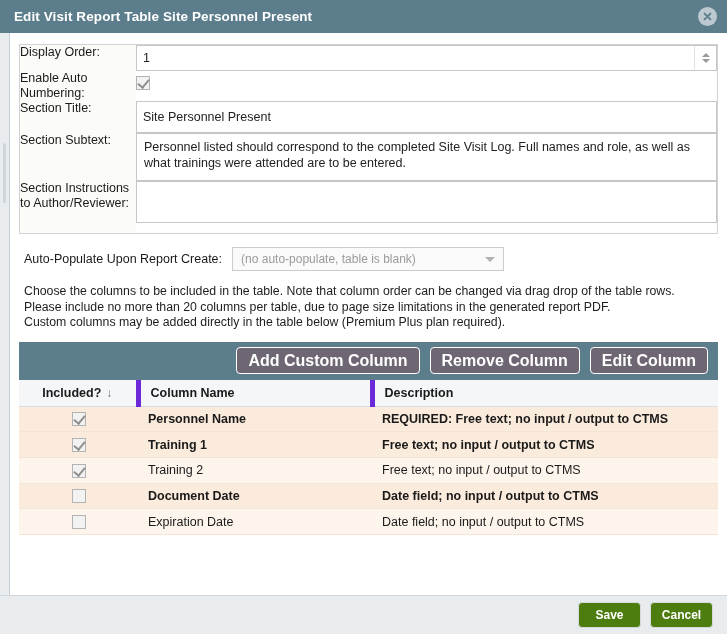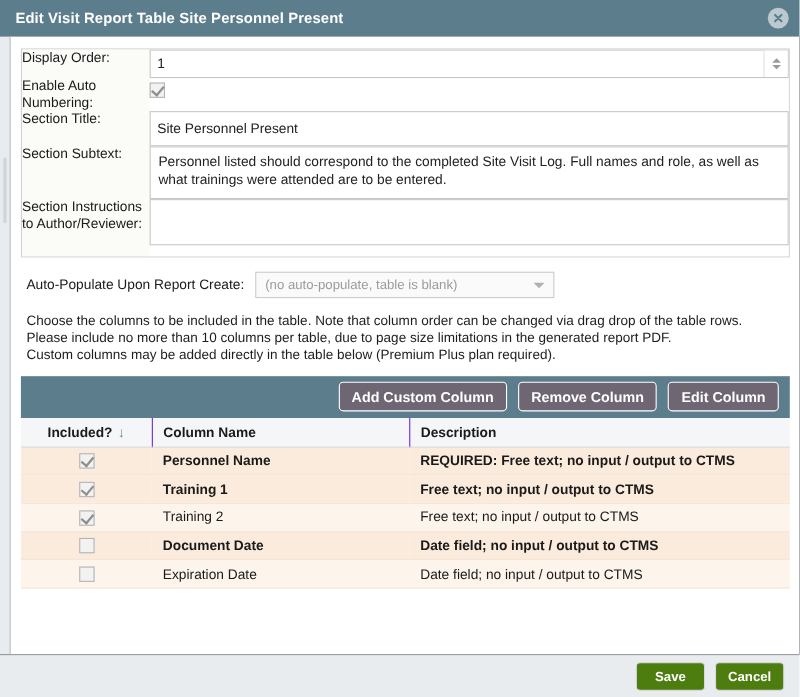--- a/index.html
+++ b/index.html
@@ -38,21 +38,21 @@
     background: #bcc9d0;
     display: flex; align-items: center; justify-content: center;
     cursor: pointer;
     flex: 0 0 auto;
   }
   .close-btn svg { display: block; }
 
   
   .dlg-body {
     flex: 1 1 auto;
-    background: #0f172a;
+    background: #f9a8d4;
     position: relative;
     overflow: hidden;
     padding: 12px;
   }
   .leftgutter {
     position: absolute; left: 0; top: 0; bottom: 0; width: 9px;
     background: #e8ecef;
   }
   .leftgutter .scrollthumb {
     position: absolute; left: 3px; top: 110px; width: 3px; height: 60px;
@@ -192,41 +192,41 @@
     background: #5c7d8c;
     display: flex; align-items: center; justify-content: flex-end;
     padding-right: 10px;
     gap: 10px;
   }
   .btn {
     background: #6e6673;
     border: 1px solid #ffffff;
     border-radius: 4px;
     color: #ffffff;
-    font-size: 13px;
+    font-size: 16px;
     font-weight: bold;
     padding: 6px 11px;
     cursor: pointer;
     font-family: "Liberation Sans", sans-serif;
     line-height: 13px;
     white-space: nowrap;
   }
 
   
   .grid { margin: 0 9px 0 9px; }
   table.gridtbl { width: 100%; border-collapse: collapse; table-layout: fixed; }
   table.gridtbl th {
     background: #f4f6f7;
     font-size: 12.5px;
     font-weight: bold;
     color: #1a1a1a;
     text-align: left;
     padding: 6px 0 6px 10px;
     border-bottom: 1px solid #d8dde0;
-    border-right: 1px solid #6d28d9;
+    border-right: 5px solid #6d28d9;
     height: 25px;
   }
   table.gridtbl th.c-inc { width: 119px; text-align: center; padding-left: 0; }
   table.gridtbl th.c-name { width: 234px; }
   table.gridtbl th.c-desc { border-right: none; }
   table.gridtbl td {
     font-size: 12.5px;
     color: #1a1a1a;
     padding: 5px 0 5px 10px;
     height: 24px;
@@ -332,21 +332,21 @@
       <div class="autopop">
         <span class="lbl">Auto-Populate Upon Report Create:</span>
         <div class="selbox">
           <span>(no auto-populate, table is blank)</span>
           <span class="caret"></span>
         </div>
       </div>
 
       <div class="instructions">
         <div>Choose the columns to be included in the table. Note that column order can be changed via drag drop of the table rows.</div>
-        <div>Please include no more than 10 columns per table, due to page size limitations in the generated report PDF.</div>
+        <div>Please include no more than 20 columns per table, due to page size limitations in the generated report PDF.</div>
         <div>Custom columns may be added directly in the table below (Premium Plus plan required).</div>
       </div>
 
       <div class="toolbar">
         <button class="btn">Add Custom Column</button>
         <button class="btn">Remove Column</button>
         <button class="btn">Edit Column</button>
       </div>
 
       <div class="grid">

